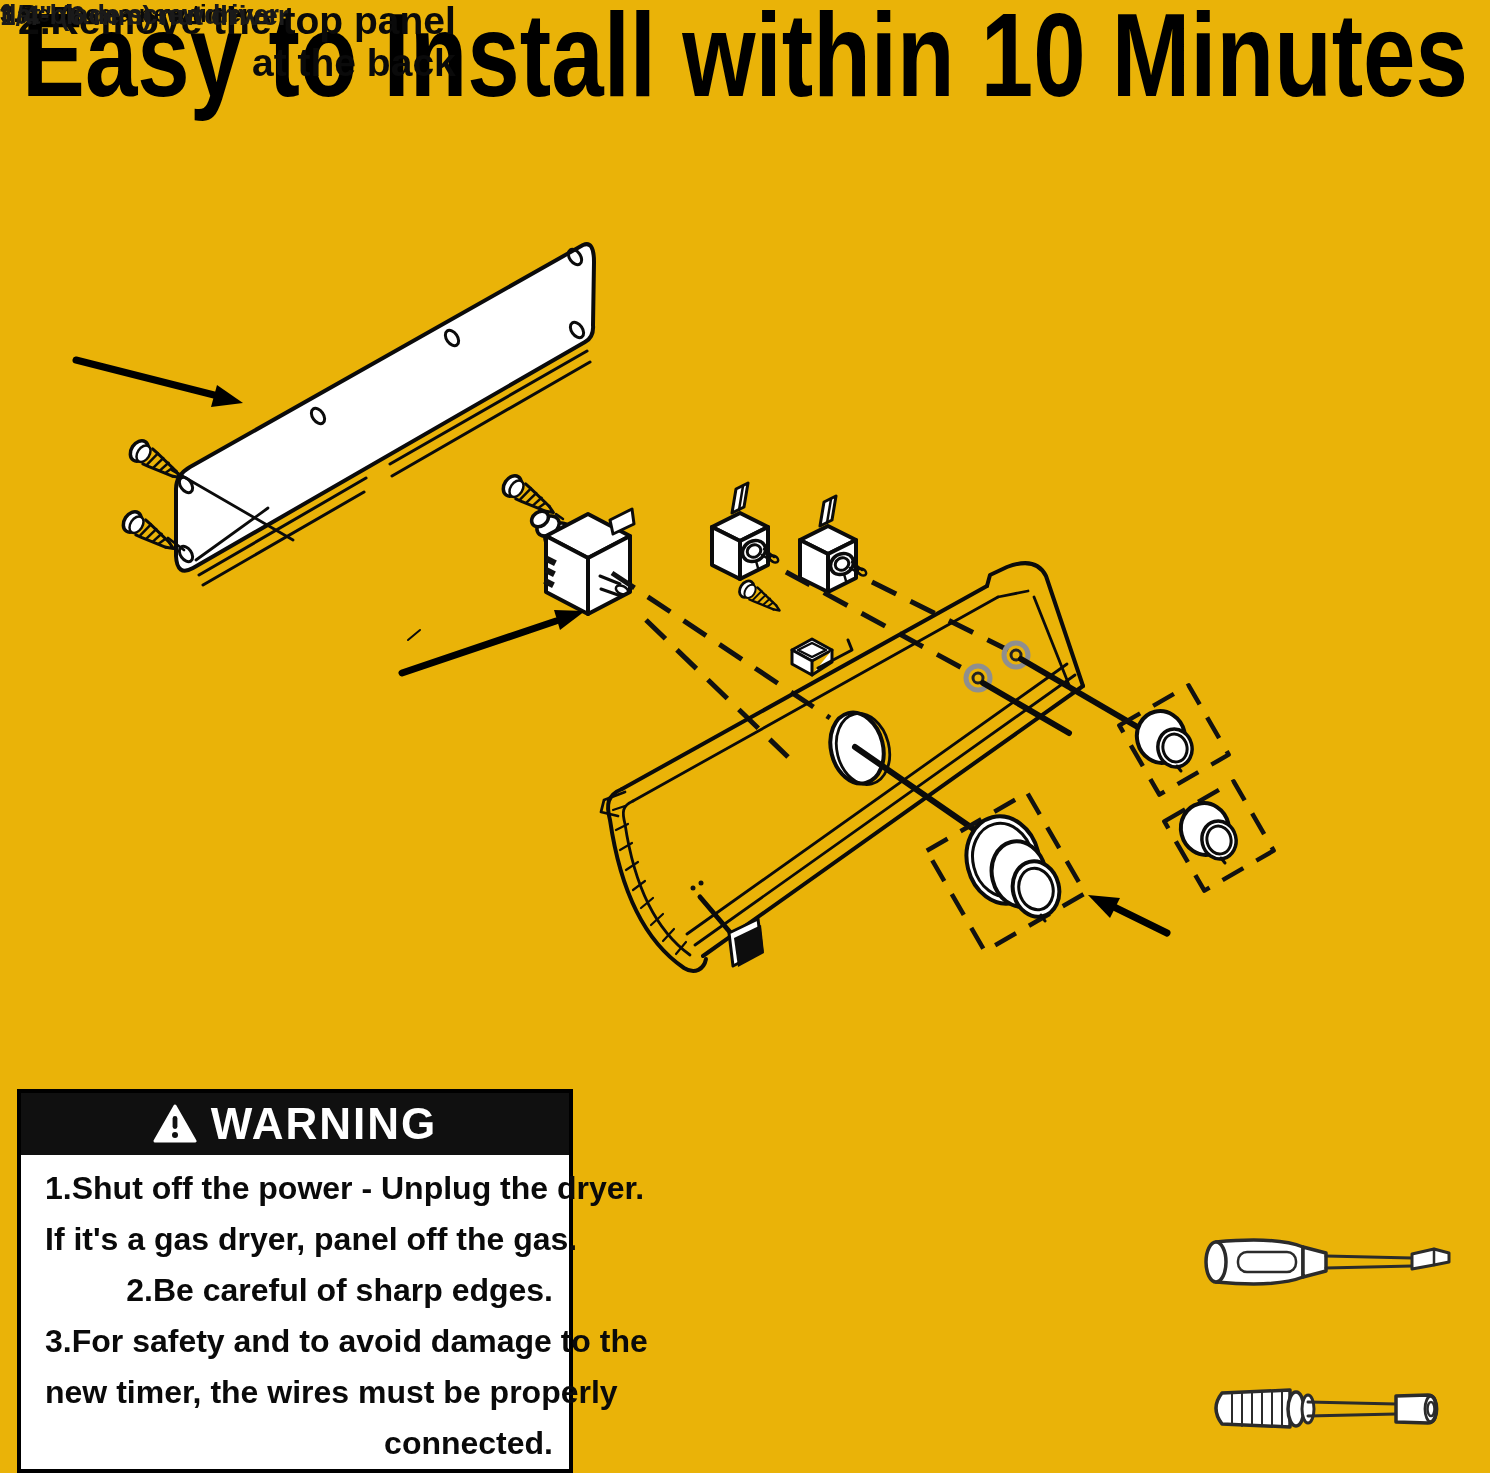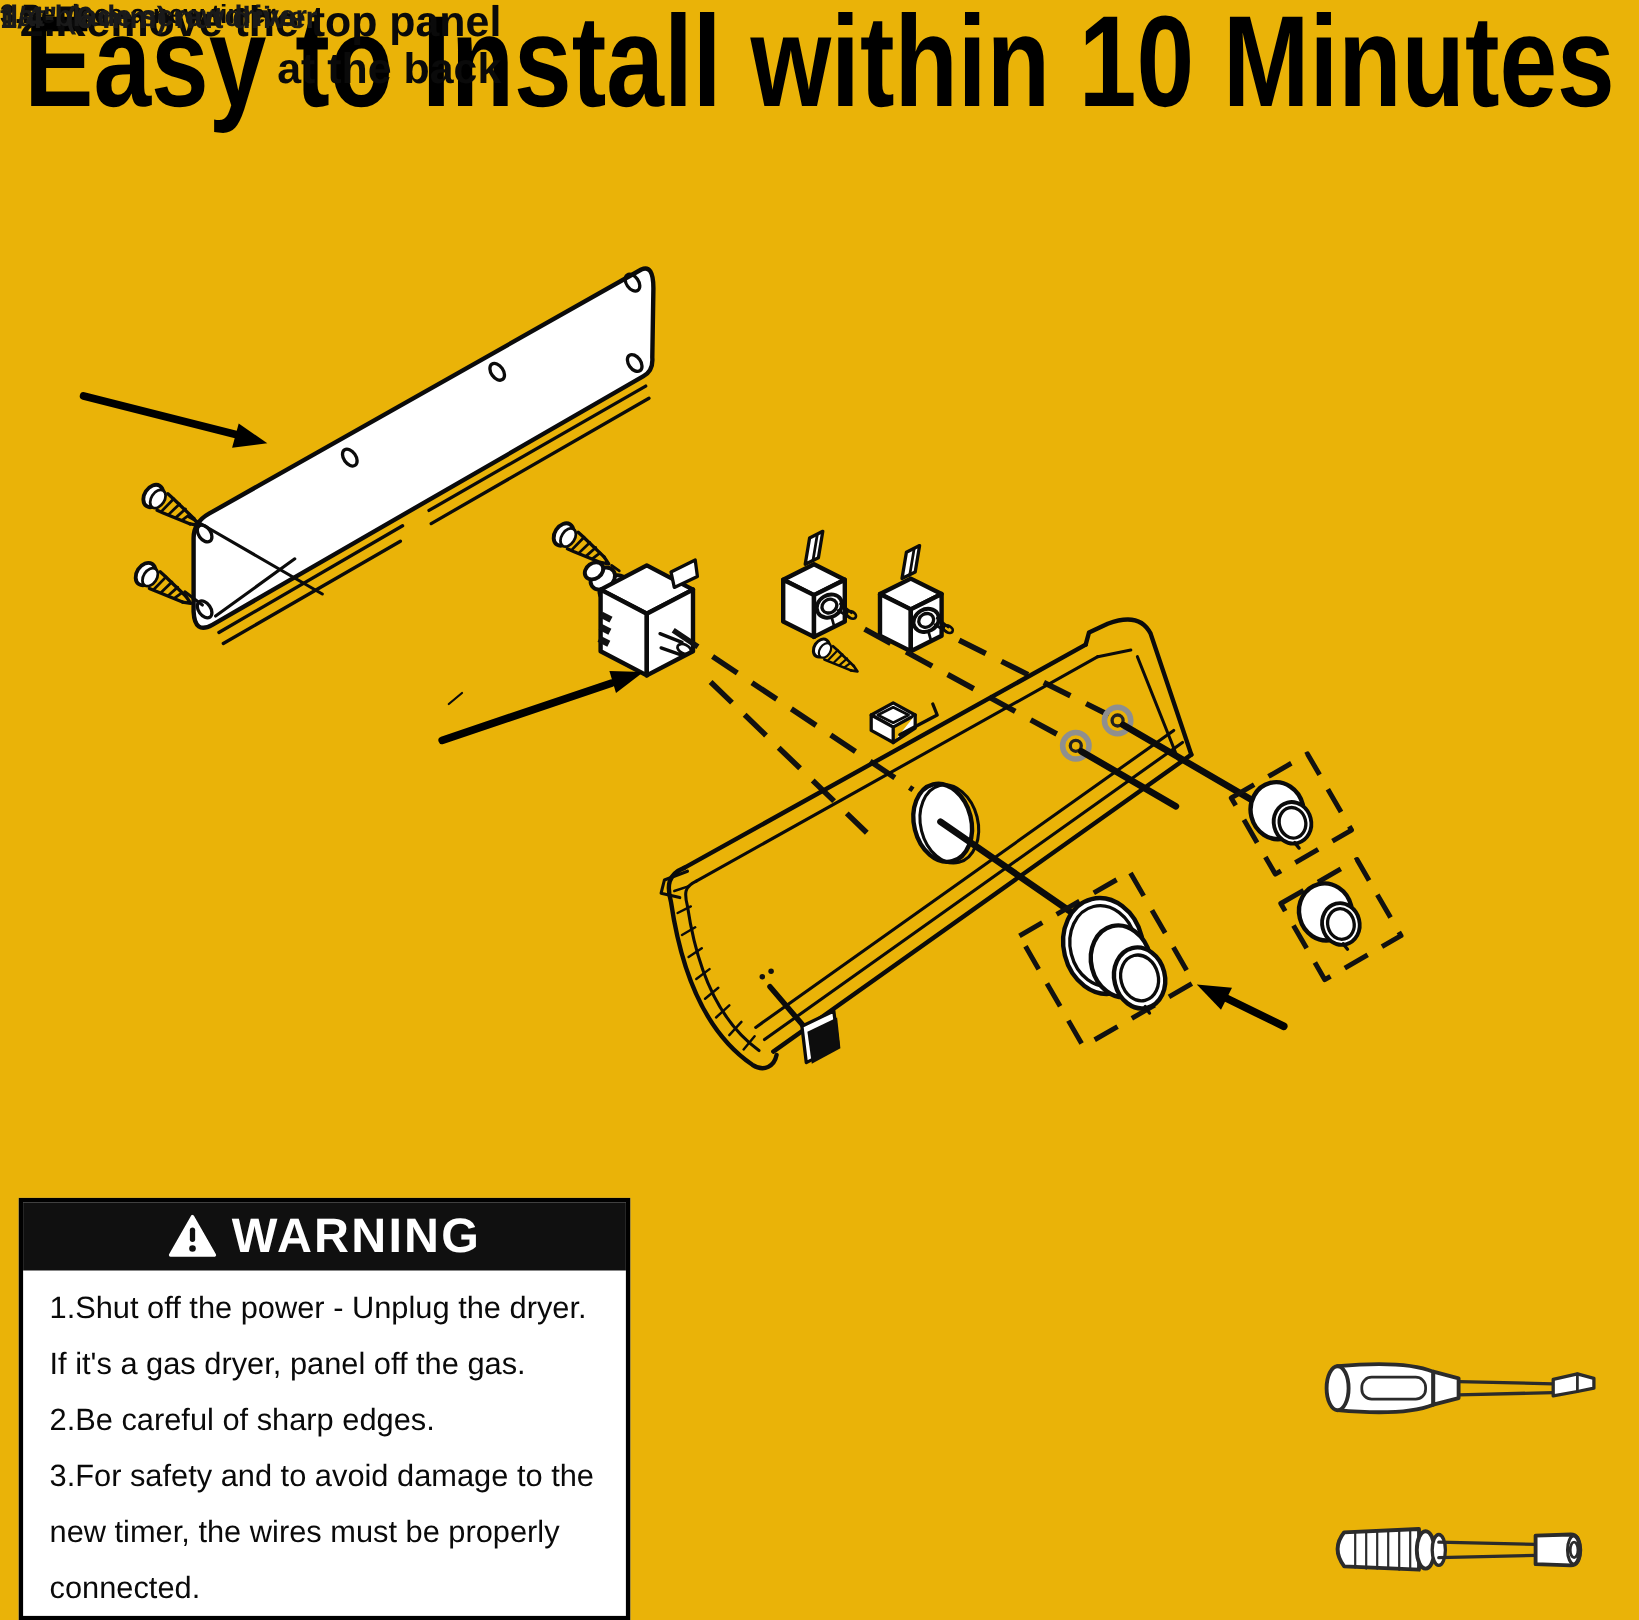--- a/index.html
+++ b/index.html
@@ -11,21 +11,21 @@
   #lbl-step3{left:322;top:688;font-size:24px;}
   #lbl-step1{left:1086;top:941;font-size:32px;}
   #lbl-screwdriver{left:1148;top:1296;width:334;text-align:center;font-size:27px;color:#1a1a1a;}
   #lbl-nutdriver{left:1140;top:1438;width:350;text-align:center;font-size:28px;color:#1a1a1a;}
   #warning-box{position:absolute;left:17px;top:1089px;width:556px;height:384px;
         box-sizing:border-box;border:4px solid #000;background:#fff;}
   #warning-header{height:62px;background:#101010;display:flex;align-items:center;
         justify-content:center;gap:14px;}
   #warning-header .wtxt{color:#fff;font-size:44px;font-weight:bold;letter-spacing:2px;}
   #warning-body{padding:8px 16px 0 24px;}
-  .warn-line{font-size:28px;font-weight:normal;line-height:51px;color:#0a0a0a;white-space:nowrap;}
+  .warn-line{font-size:32px;font-weight:bold;line-height:51px;color:#0a0a0a;white-space:nowrap;text-align:right;}
 </style>
 </head>
 <body>
 
 <div class="page">
 
   <svg class="diagram-svg" width="1490" height="1473" viewBox="0 0 1490 1473" stroke="#0b0b0b" fill="none" stroke-width="3.5" stroke-linecap="round" stroke-linejoin="round">
 
     <defs>
       <g id="screw">

